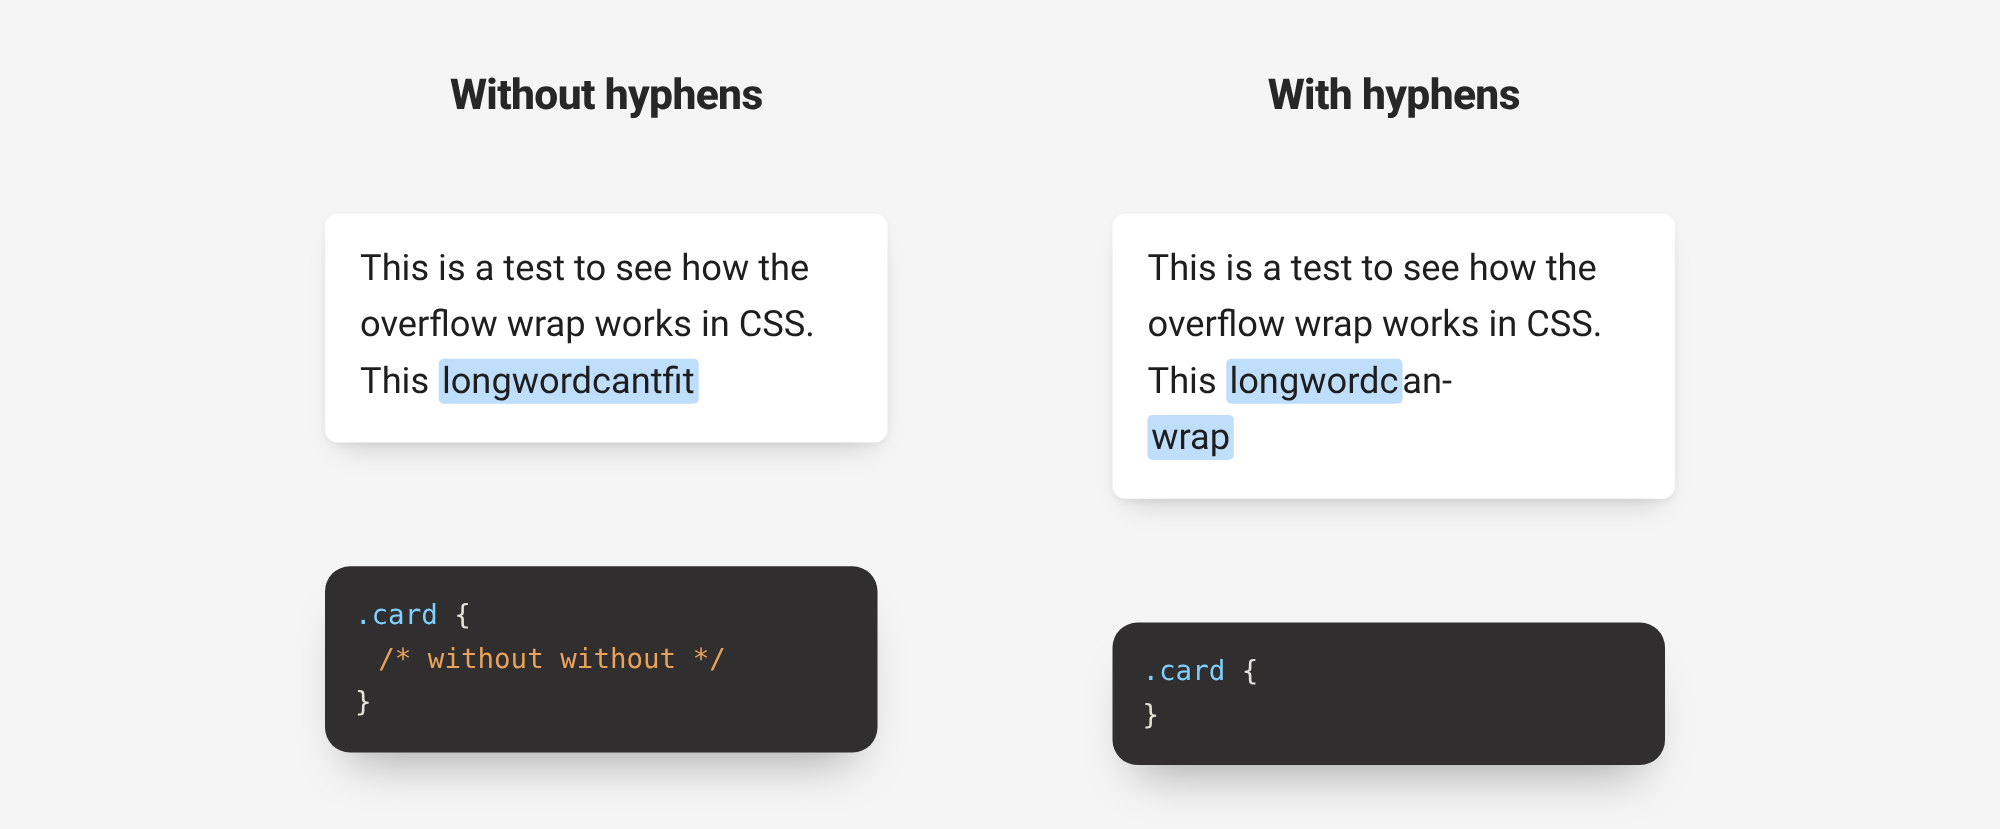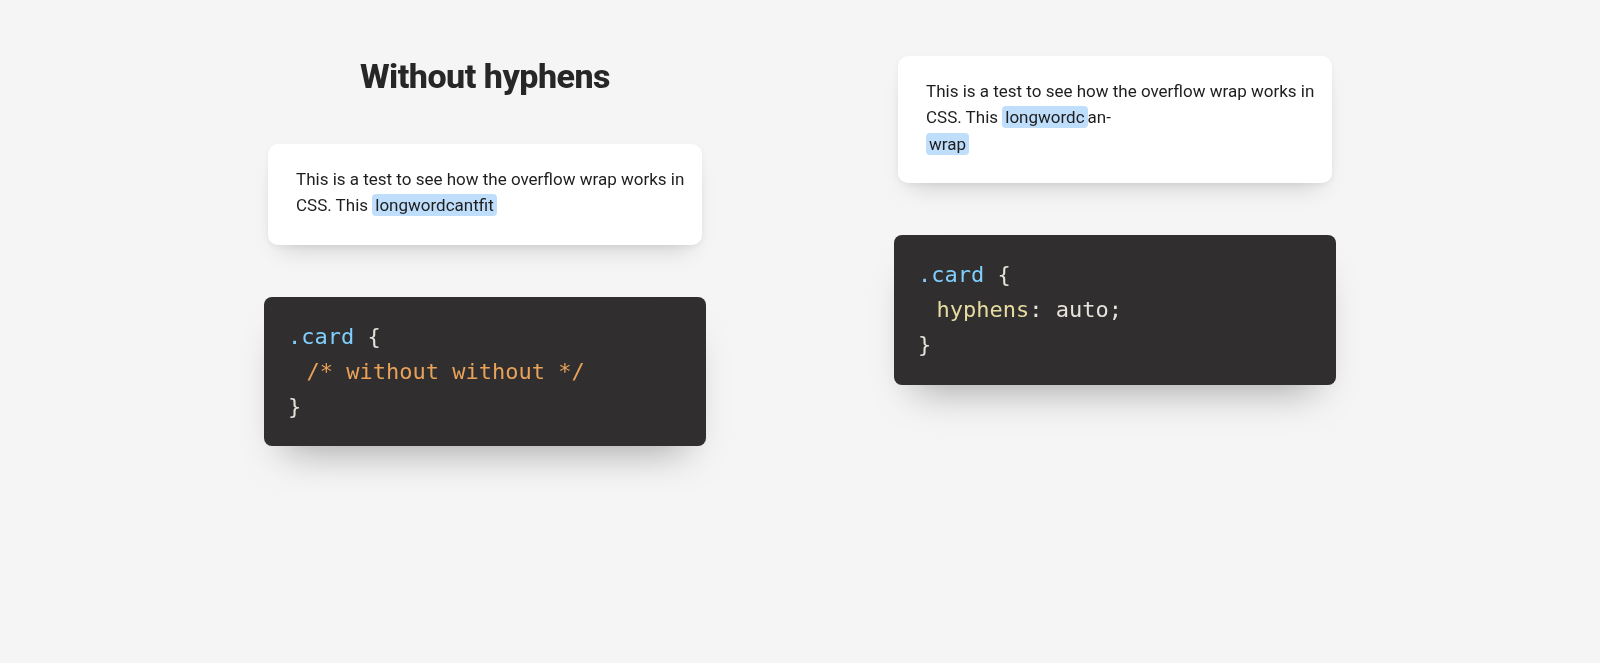--- a/index.html
+++ b/index.html
@@ -25,51 +25,51 @@
   .stage{
     display:flex;
     justify-content:center;
     gap:180px;
     padding-top:56px;
   }
   .col{
     width:450px;
     display:flex;
     flex-direction:column;
-    align-items:center;
+    gap:27px;
   }
   .heading{
     font-size:34px;
     font-weight:800;
     letter-spacing:-0.5px;
     margin:0 0 48px 0;
     color:var(--ink);
     text-align:center;
   }
   .card{
     background:var(--card-bg);
     border-radius:10px;
     box-shadow:0 14px 24px -12px rgba(0,0,0,.18), 0 2px 6px rgba(0,0,0,.05);
-    padding:22px 12px 26px 28px;
-    font-size:17px;
+    padding:22px 28px 26px 28px;
+    font-size:29px;
     line-height:1.55;
     width:394px;
     word-break:normal;
     color:#1e1e1e;
   }
   .card .hl{
     background:var(--highlight);
     border-radius:4px;
     padding:1px 3px;
   }
   .codebox{
-    margin-top:52px;
+    margin-top:72px;
     background:var(--code-bg);
     color:var(--code-fg);
-    border-radius:8px;
+    border-radius:20px;
     width:394px;
     padding:22px 24px 22px 24px;
     font-family:ui-monospace,SFMono-Regular,Menlo,Consolas,monospace;
     font-size:22px;
     line-height:1.6;
     box-shadow:0 24px 40px -20px rgba(0,0,0,.35);
   }
   .codebox .sel{color:var(--code-sel);}
   .codebox .brace{color:var(--code-fg);}
   .codebox .indent{display:inline-block;width:1.4ch;}
@@ -96,31 +96,29 @@
       <div>
         <span class="indent"></span><span class="comment">/* without without */</span>
       </div>
       <div>
         <span class="brace">}</span>
       </div>
     </div>
   </div>
 
   <div class="col">
+    <h2 class="heading">With hyphens</h2>
 
     <div class="card">
       <span>This is a test to see how the overflow wrap works in CSS. This </span><span class="hl">longwordc</span><span>an-</span><br><span class="hl">wrap</span>
     </div>
 
     <div class="codebox">
       <div>
         <span class="sel">.card</span><span class="brace"> {</span>
       </div>
       <div>
-        <span class="indent"></span><span class="prop">hyphens</span><span class="val">: auto;</span>
-      </div>
-      <div>
         <span class="brace">}</span>
       </div>
     </div>
   </div>
 
 </div>
 
 </body></html>

